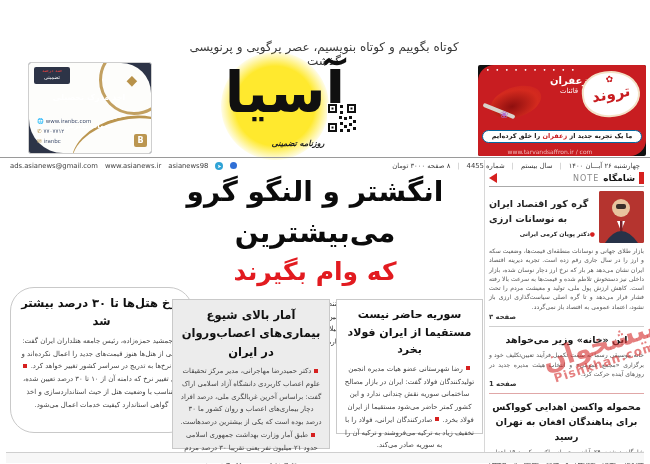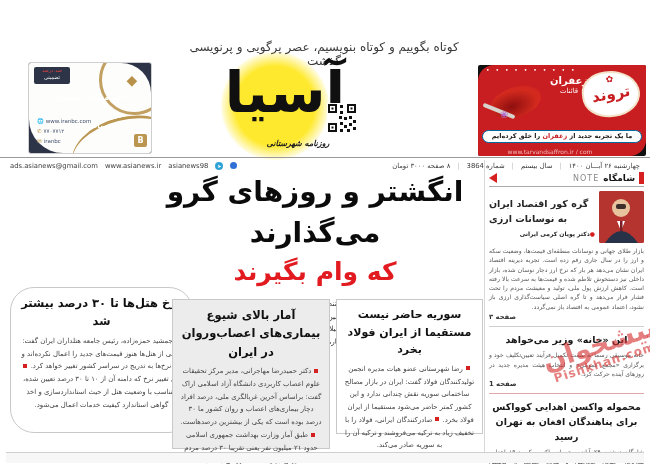--- a/index.html
+++ b/index.html
@@ -148,21 +148,21 @@
     background:#f7f7f7; }
 </style>
 </head>
 <body>
 
 <div id="stage">
 
   <div class="abs tagline">کوتاه بگوییم و کوتاه بنویسیم، عصر پرگویی و پرنویسی گذشت</div>
   <div class="abs sun"></div>
   <div class="abs logo-big">آسیا</div>
-  <div class="abs logo-sub">روزنامه شهرستانی</div>
+  <div class="abs logo-sub">روزنامه تضمینی</div>
   <svg class="abs qr" viewBox="0 0 30 30">
     <rect width="30" height="30" fill="#fff"></rect>
     <g fill="#111">
       <rect x="1" y="1" width="9" height="9"></rect>
         <rect x="3" y="3" width="5" height="5" fill="#fff"></rect>
         <rect x="4.5" y="4.5" width="2" height="2"></rect>
       <rect x="20" y="1" width="9" height="9"></rect>
         <rect x="22" y="3" width="5" height="5" fill="#fff"></rect>
         <rect x="23.5" y="4.5" width="2" height="2"></rect>
       <rect x="1" y="20" width="9" height="9"></rect>
@@ -221,35 +221,35 @@
     </div>
     <div class="tagbar"><span>ما یک تجربه جدید از </span><span class="red">زعفران</span><span> را خلق کرده‌ایم</span></div>
     <div class="site">www.tarvandsaffron.ir / com</div>
   </div>
 
   <div class="abs info-bar">
     <span>چهارشنبه ۲۶ آبـــان ۱۴۰۰</span>
     <span class="sep">|</span>
     <span>سال بیستم</span>
     <span class="sep">|</span>
-    <span>شماره 3864</span>
+    <span>شماره 4455</span>
     <span class="sep">|</span>
     <span>۸ صفحه ۳۰۰۰ تومان</span>
     <span class="sp"></span>
     <span class="blue-dot"></span>
     <span class="tg-ic">➤</span>
     <span>asianews98</span>
     <span>www.asianews.ir</span>
     <span>ads.asianews@gmail.com</span>
   </div>
 
   <div class="abs vline"></div>
 
   <div class="abs headline">
-    <div class="h1">انگشتر و روزهای گرو می‌گذارند</div>
+    <div class="h1">انگشتر و النگو گرو می‌بیشترین</div>
     <div class="h2">که وام بگیرند</div>
     <div class="bullets">
       <div><span class="sq"></span><span>موسسات آزاد که وابسته به بانک‌ها هم نیستند به مردم در مقابل گرو گذاشتن طلا، وام پرداخت می‌کنند.</span></div>
       <div><span class="sq"></span><span>این موسسات در قبال رهن سند ماشین، خانه، طلا یا سیم کارت به متقاضیان وام می‌دهند.</span></div>
       <div><span class="sq"></span><span>برخی از این موسسات با سود ۲/۵ درصد تسهیلات را به متقاضی می‌دهند و با توجه به میزان وام دریافتی ۱۰ درصد کارمزد دریافت می‌کنند.</span></div>
     </div>
   </div>
 
   <div class="abs note-col">
     <div class="note-head">

